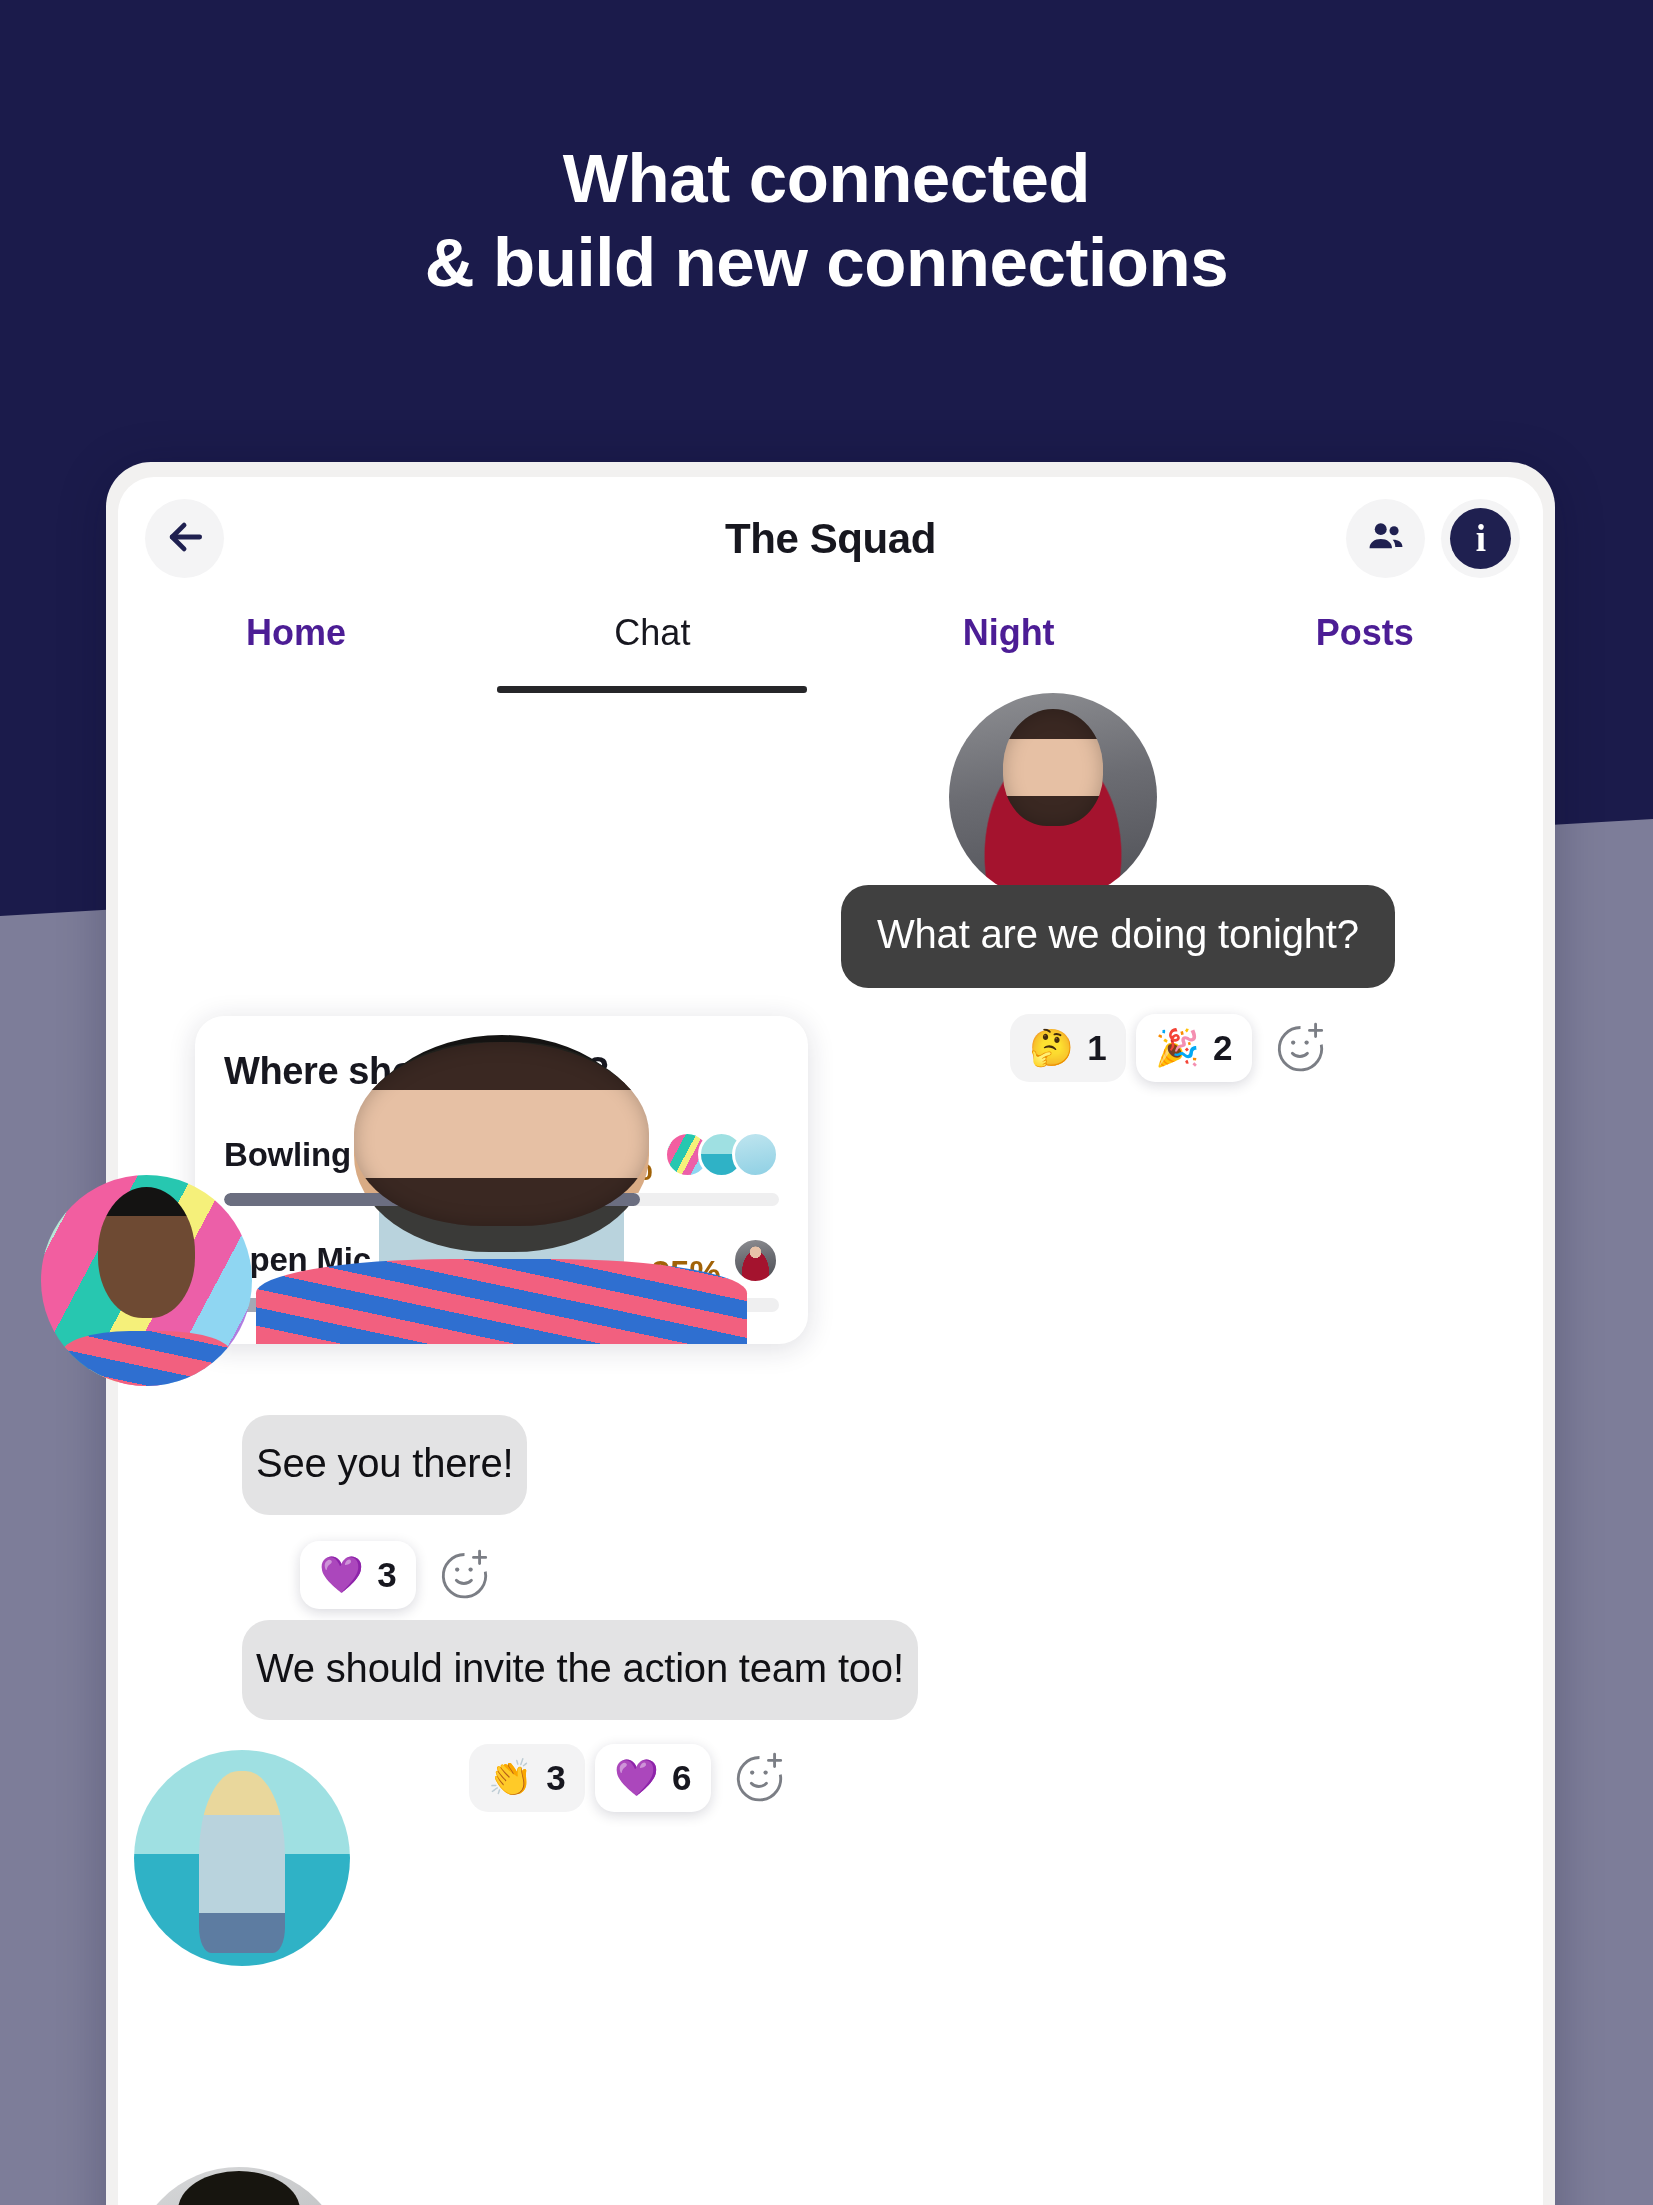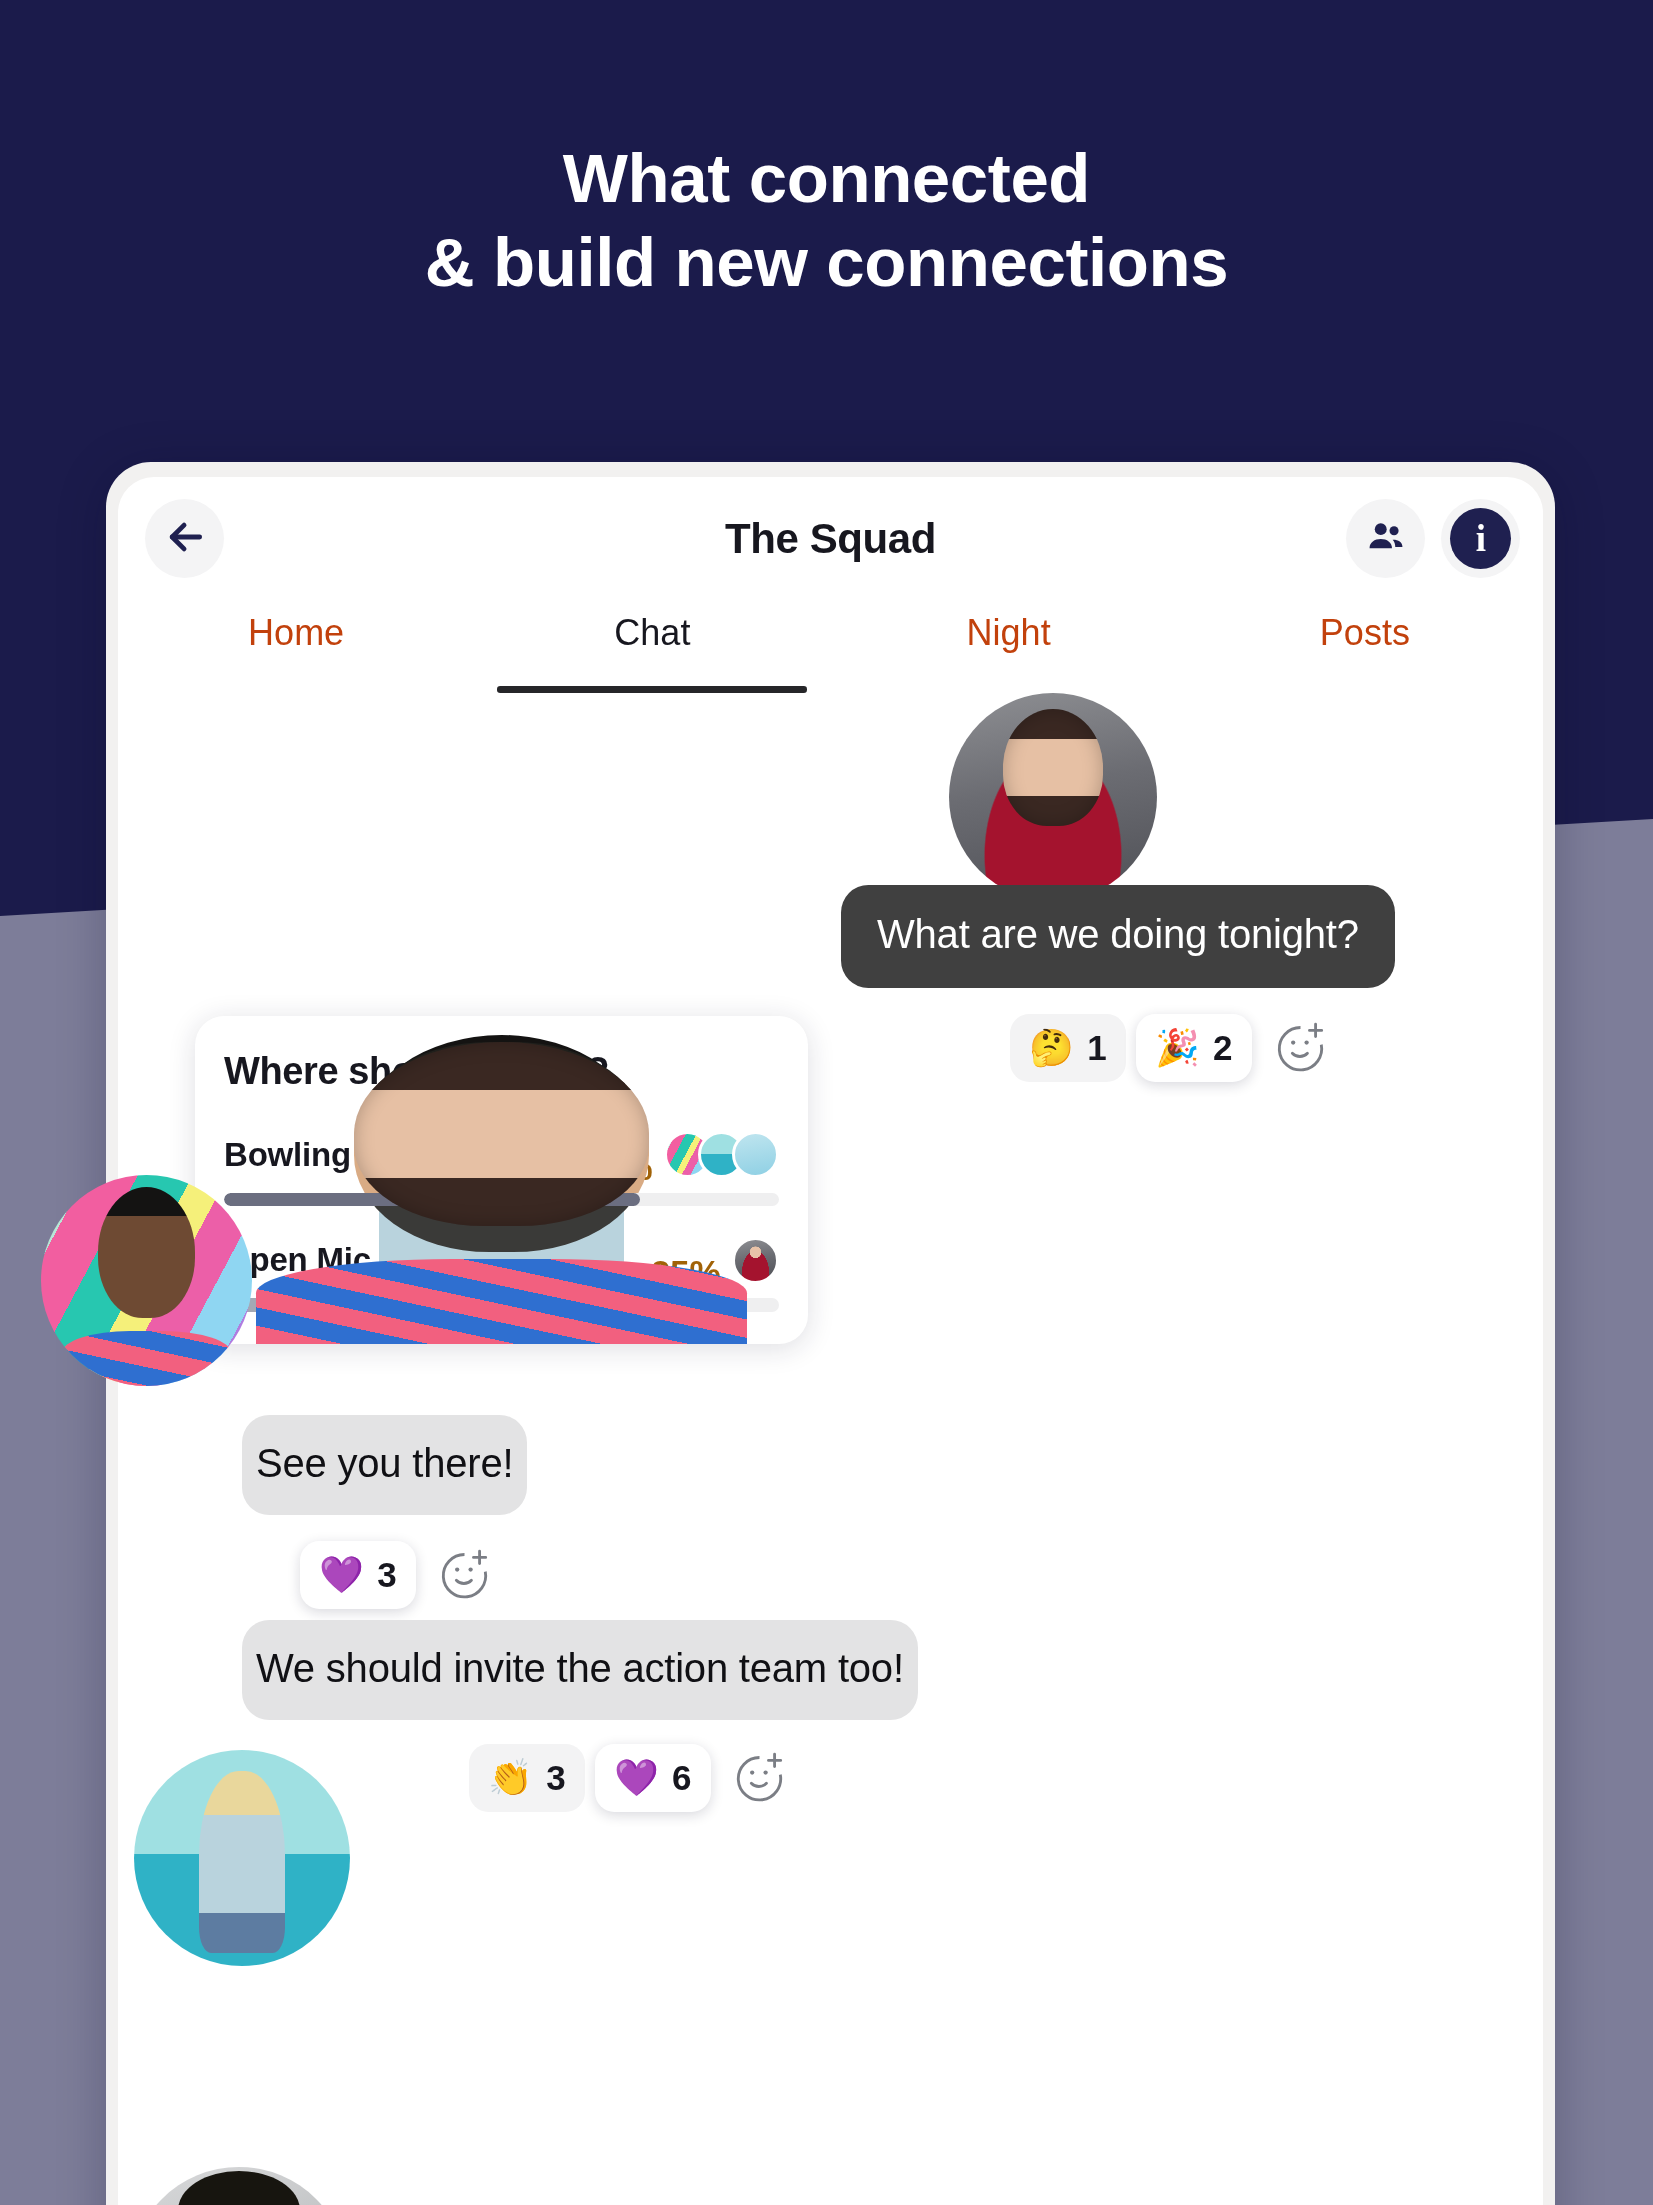--- a/index.html
+++ b/index.html
@@ -87,22 +87,23 @@
   .tabs {
     position: absolute; left: 0; top: 121px; width: 100%;
     height: 95px;
     display: flex;
   }
   .tab {
     flex: 1 1 0;
     position: relative;
     text-align: center;
     font-size: 36px;
-    color: #c2410c;
+    color: #4c1d95;
     padding-top: 14.5px;
+    font-weight: bold;
   }
   .tab.active { color: #17171f; font-weight: 400; }
   .tab.active .tab-underline {
     position: absolute;
     left: 50%; transform: translateX(-50%);
     bottom: 0;
     width: 310px; height: 6.5px;
     background: #262629;
     border-radius: 3.2px;
   }

